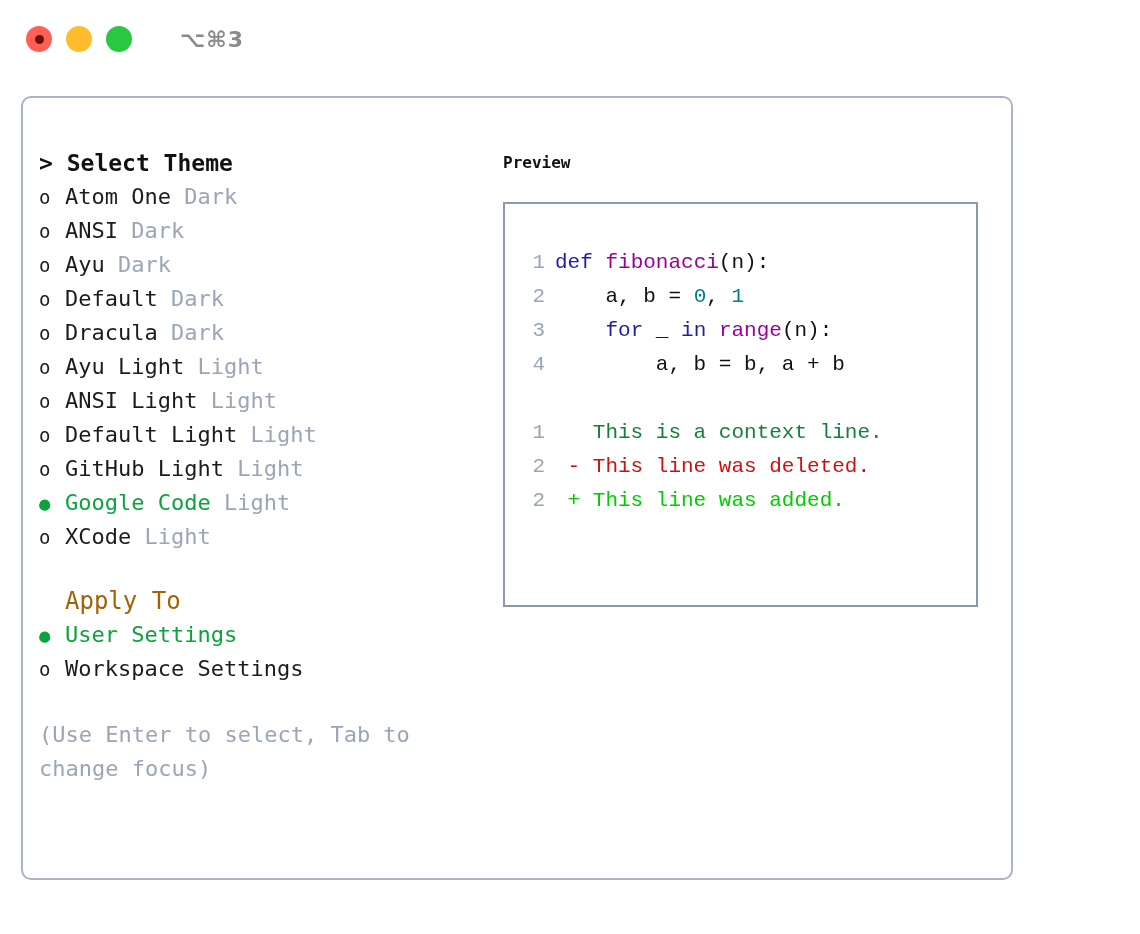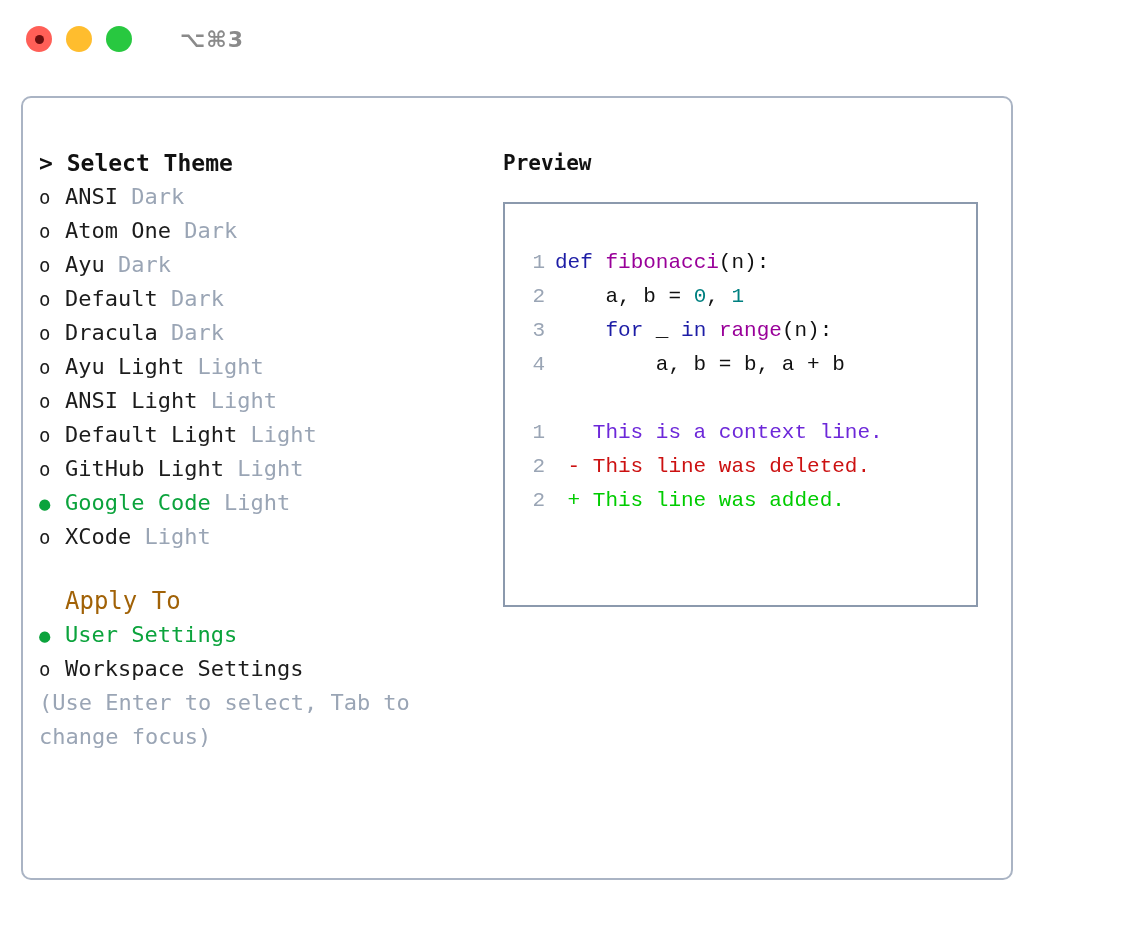--- a/index.html
+++ b/index.html
@@ -122,29 +122,30 @@
   .group-title {
     font-size: 24px;
     line-height: 34px;
     color: #a16207;
     white-space: pre;
     padding-left: 26px;
   }
   .spacer-block { height: 30px; }
 
   .hint {
+    margin-top: 32px;
     font-size: 22px;
     line-height: 34px;
     color: #9aa5b5;
     width: 410px;
   }
 
   
   .preview-title {
-    font-size: 21px;
+    font-size: 16px;
     font-weight: bold;
     color: #111111;
     line-height: 34px;
   }
   .code-box {
     margin-top: 22px;
     width: 475px;
     height: 405px;
     border: 2px solid #8b99ad;
     box-sizing: border-box;
@@ -161,21 +162,21 @@
     display: inline-block;
     width: 28px;
     text-align: right;
     color: #9aa5b5;
     margin-right: 10px;
   }
   .kw   { color: #1d1da6; }
   .fn   { color: #990099; }
   .num  { color: #008080; }
   .plain{ color: #111111; }
-  .ctx  { color: #6d28d9; margin-top: 8px; }
+  .ctx  { color: #15803d; margin-top: 8px; }
   .del  { color: #cc1111; }
   .add  { color: #00cc00; }
   .gap  { height: 34px; }
 </style>
 </head>
 <body>
 
 <div class="window">
 
   <div class="titlebar">
@@ -188,22 +189,22 @@
     </div>
     <div class="shortcut">⌥⌘3</div>
   </div>
 
   <div class="panel">
     <div class="columns">
 
       <div class="col-left">
         <div class="section-title">&gt; Select Theme</div>
         <div class="list" id="theme-list">
+            <div class="row"><span class="marker">o</span><span class="name">Atom One</span><span class="kind"> Dark</span></div>
             <div class="row"><span class="marker">o</span><span class="name">ANSI</span><span class="kind"> Dark</span></div>
-            <div class="row"><span class="marker">o</span><span class="name">Atom One</span><span class="kind"> Dark</span></div>
             <div class="row"><span class="marker">o</span><span class="name">Ayu</span><span class="kind"> Dark</span></div>
             <div class="row"><span class="marker">o</span><span class="name">Default</span><span class="kind"> Dark</span></div>
             <div class="row"><span class="marker">o</span><span class="name">Dracula</span><span class="kind"> Dark</span></div>
             <div class="row"><span class="marker">o</span><span class="name">Ayu Light</span><span class="kind"> Light</span></div>
             <div class="row"><span class="marker">o</span><span class="name">ANSI Light</span><span class="kind"> Light</span></div>
             <div class="row"><span class="marker">o</span><span class="name">Default Light</span><span class="kind"> Light</span></div>
             <div class="row"><span class="marker">o</span><span class="name">GitHub Light</span><span class="kind"> Light</span></div>
             <div class="row selected"><span class="marker">●</span><span class="name">Google Code</span><span class="kind"> Light</span></div>
             <div class="row"><span class="marker">o</span><span class="name">XCode</span><span class="kind"> Light</span></div>
           </div>

